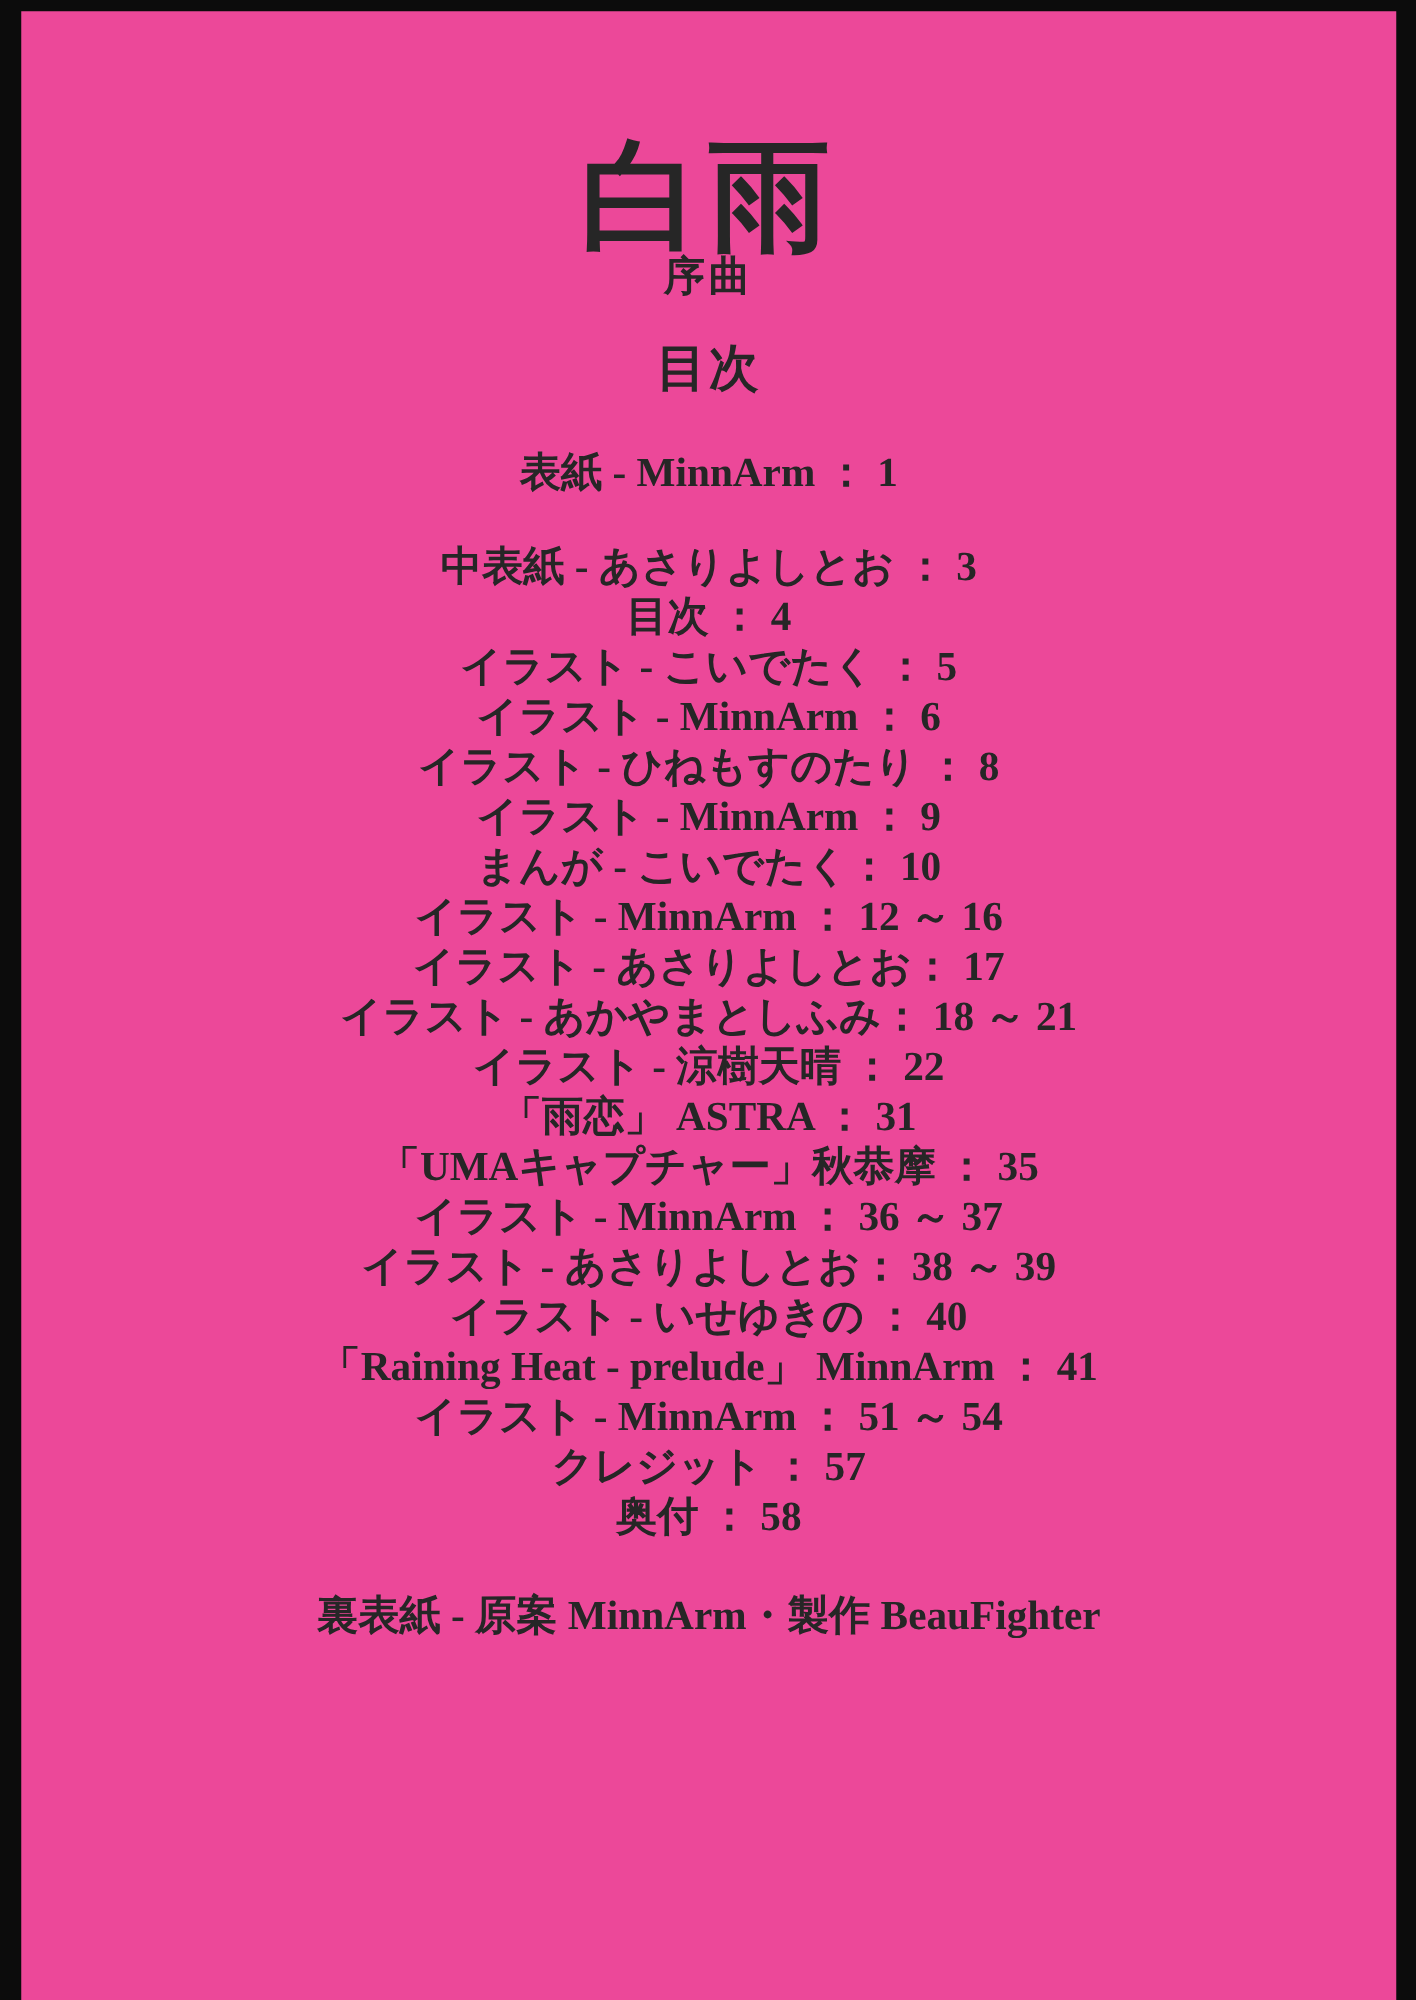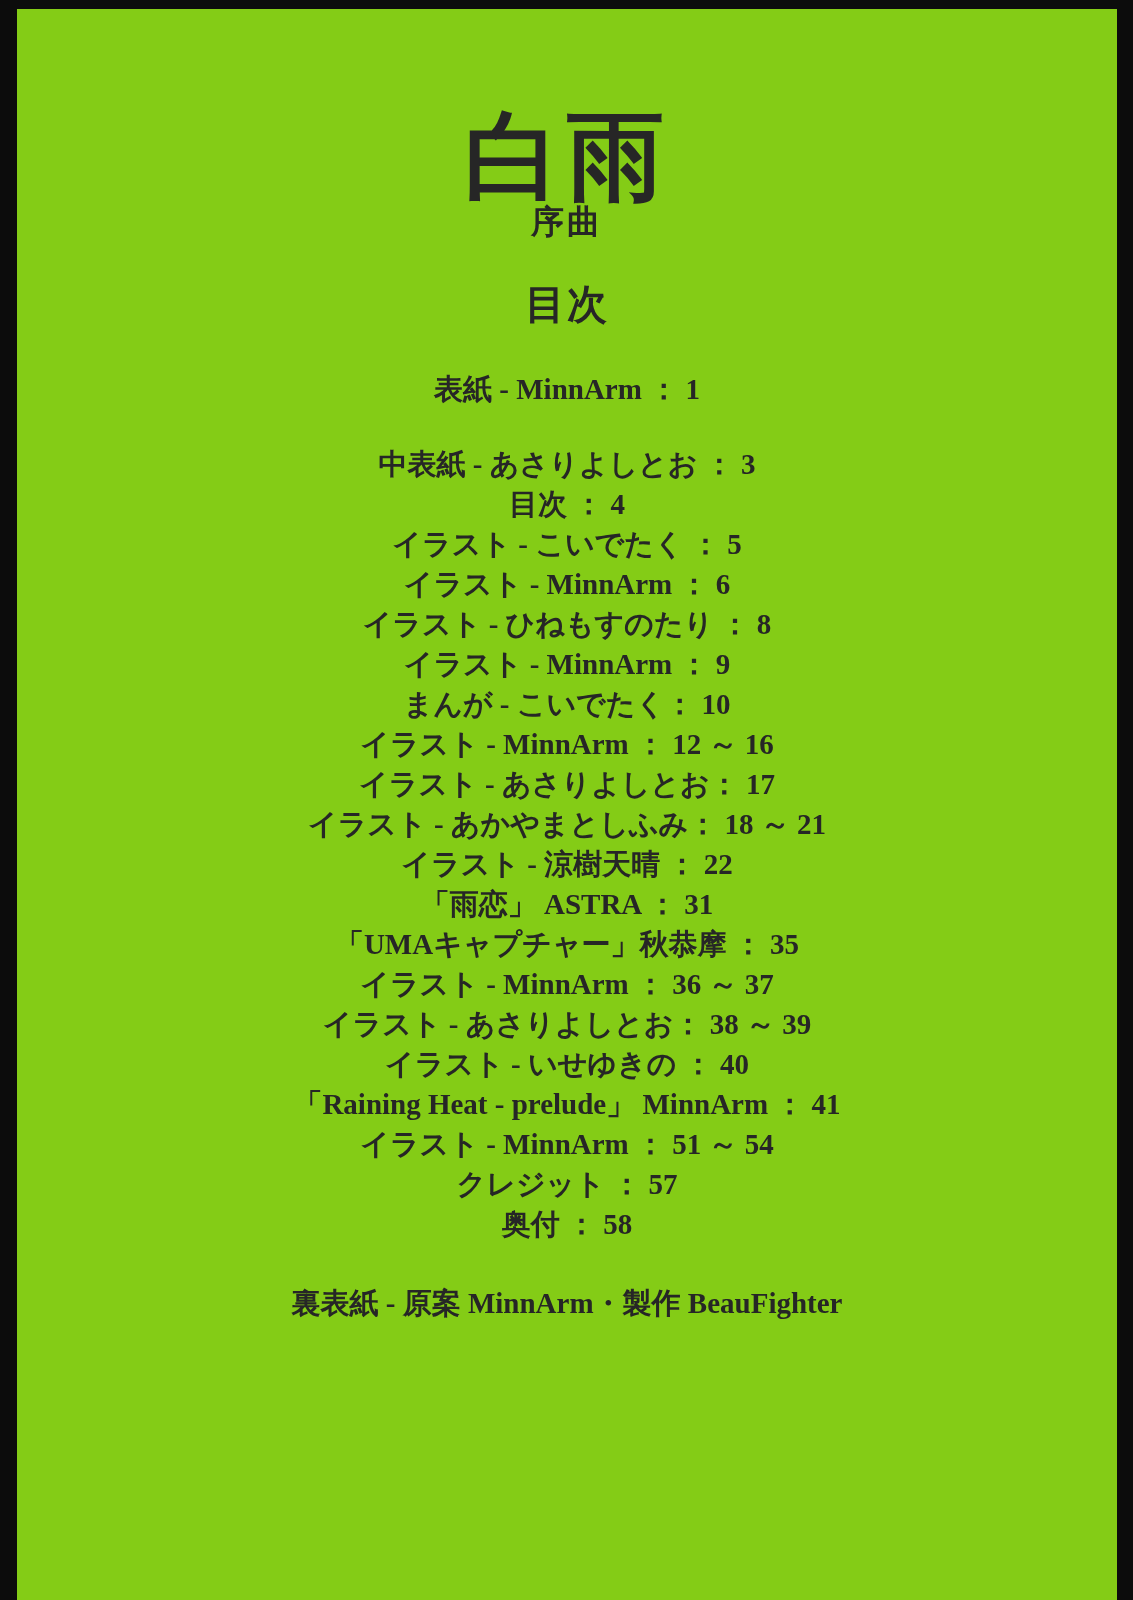--- a/index.html
+++ b/index.html
@@ -9,21 +9,21 @@
     height: 1600px;
     background: #0c0c0c;
     overflow: hidden;
   }
   .paper {
     position: absolute;
     top: 9px;
     left: 17px;
     right: 16px;
     bottom: 0;
-    background: #84cc16;
+    background: #ec4899;
     padding-left: 24px;
   }
   .content {
     position: absolute;
     top: 0; left: 0; right: 0;
     text-align: center;
     font-family: "Liberation Serif", "DejaVu Serif", serif;
     font-weight: bold;
     color: #262626;
   }
@@ -32,28 +32,28 @@
     font-size: 97px;
     line-height: 1.0;
     letter-spacing: 6px;
   }
   .subtitle {
     font-size: 33px;
     line-height: 1.0;
     letter-spacing: 3px;
   }
   .toc-heading {
-    margin-top: 46px;
+    margin-top: 36px;
     font-size: 40px;
     line-height: 1.0;
     letter-spacing: 2px;
   }
   .entries {
     margin-top: 44px;
-    font-size: 29px;
+    font-size: 33px;
     line-height: 40px;
   }
   .line { white-space: nowrap; }
   .gap-a { margin-top: 35px; }
   .gap-b { }
   .gap-c { margin-top: 35px; }
   .gap-d { margin-top: 39px; }
 </style>
 </head>
 <body>

